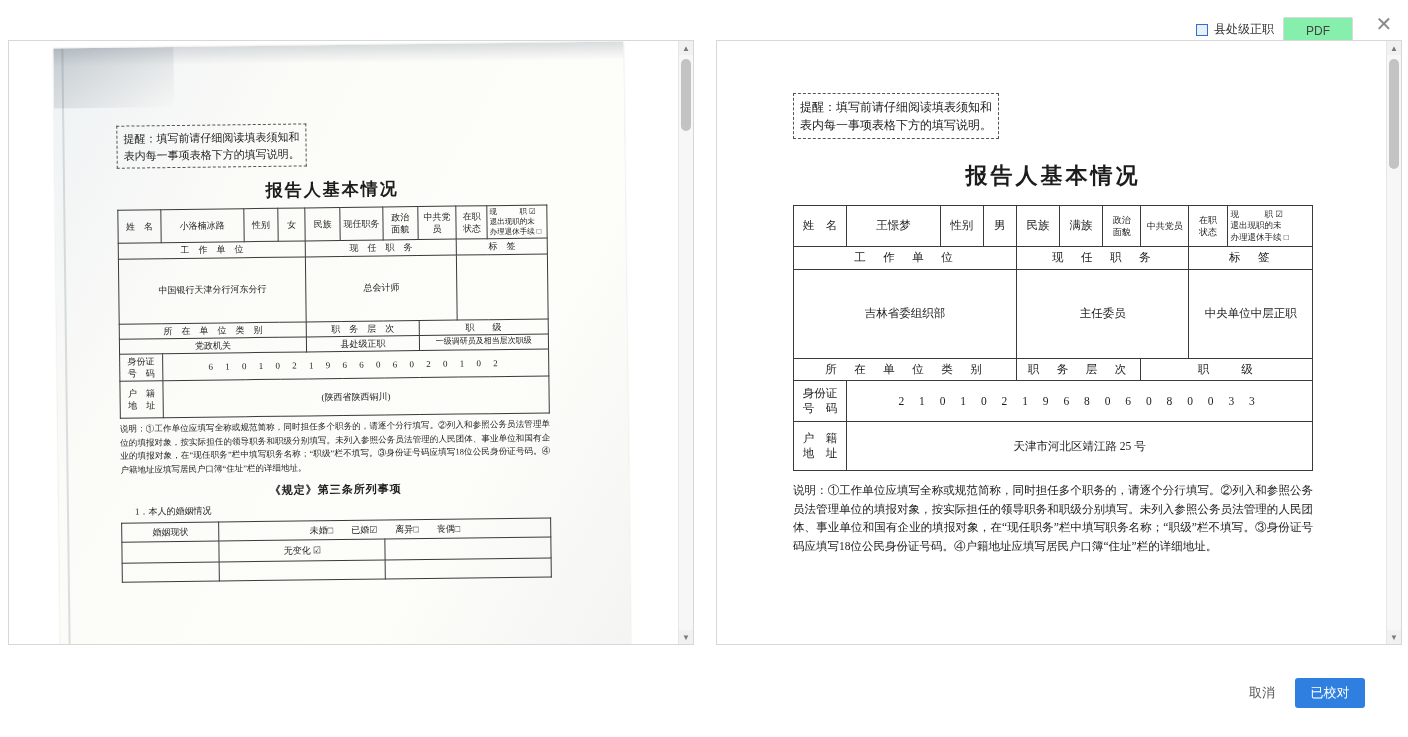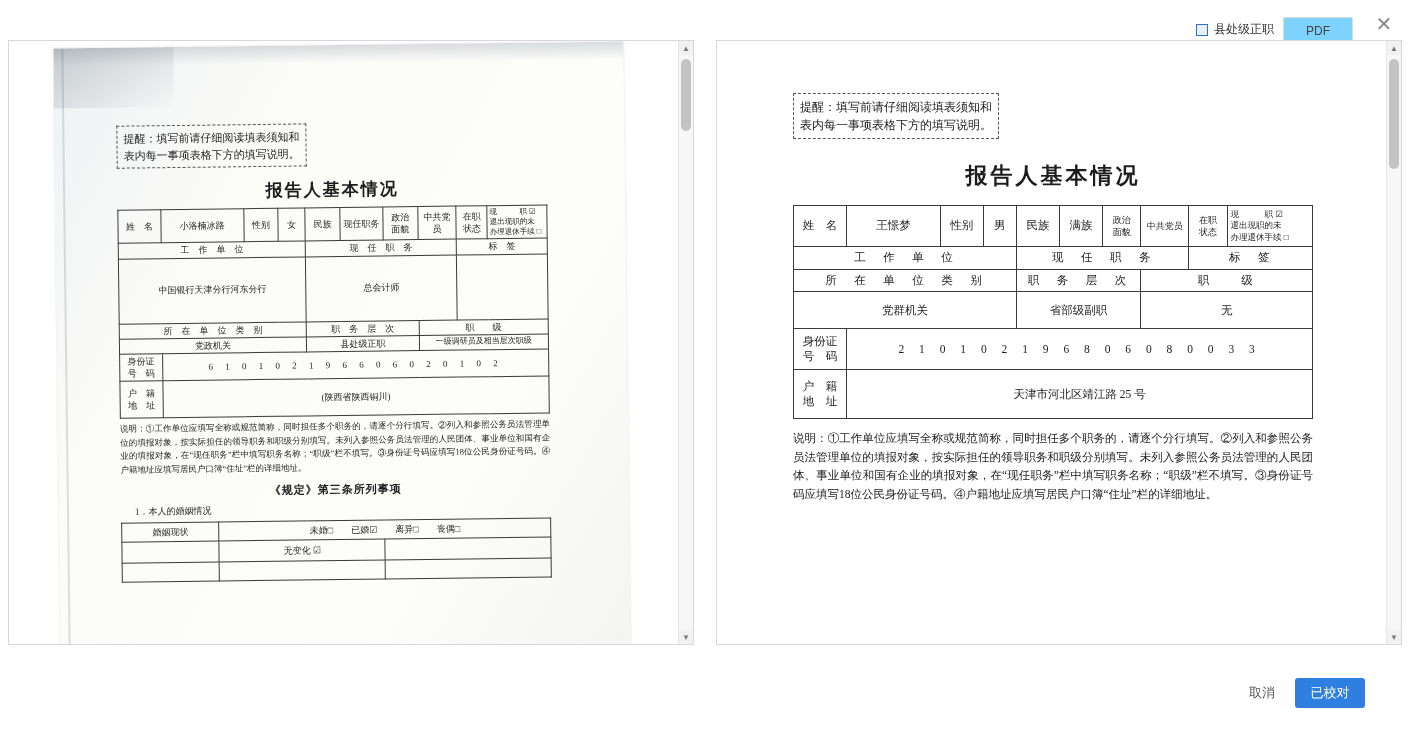--- a/index.html
+++ b/index.html
@@ -19,21 +19,21 @@
     position:absolute;top:21px;left:1196px;
     display:flex;align-items:center;gap:6px;
   }
   .sync-box{
     width:12px;height:12px;border:1px solid #2f6fd0;background:#e8f0fb;
     box-sizing:border-box;display:inline-block;
   }
   .sync-label{font-size:12px;color:#333;}
   .pdf-btn{
     position:absolute;top:17px;left:1283px;width:68px;height:26px;
-    border:1px solid #d9d9d9;background:#7dd3fc;border-radius:2px;
+    border:1px solid #d9d9d9;background:#86efac;border-radius:2px;
     font-size:12px;color:#444;display:flex;align-items:center;justify-content:center;
     cursor:pointer;
   }
   .close-x{
     position:absolute;top:12px;left:1372px;width:24px;height:24px;
     font-size:20px;color:#8a8a8a;line-height:24px;text-align:center;cursor:pointer;
     font-family:"Liberation Sans",sans-serif;
   }
   
   .pane{
@@ -270,28 +270,28 @@
             <td style="width:16%;white-space:pre-line;text-align:left;padding-left:3px;font-size:8.5px">现　　　职 ☑
 退出现职的未
 办理退休手续 □</td>
           </tr>
           <tr>
             <td colspan="4" class="vtext">工　作　单　位</td>
             <td colspan="4" class="vtext">现　任　职　务</td>
             <td colspan="2" class="vtext">标　签</td>
           </tr>
           <tr>
+            <td colspan="4" class="tall">吉林省委组织部</td>
+            <td colspan="4" class="tall">主任委员</td>
+            <td colspan="2" class="tall">中央单位中层正职</td>
+          </tr>
+          <tr>
             <td colspan="4" class="vtext">所　在　单　位　类　别</td>
             <td colspan="3" class="vtext">职　务　层　次</td>
             <td colspan="3" class="vtext">职　　级</td>
-          </tr>
-          <tr>
-            <td colspan="4" style="height:30px">党群机关</td>
-            <td colspan="3">省部级副职</td>
-            <td colspan="3">无</td>
           </tr>
           <tr>
             <td style="white-space:pre-line;height:34px">身份证
 号　码</td>
             <td colspan="9" style="letter-spacing:6px">2 1 0 1 0 2 1 9 6 8 0 6 0 8 0 0 3 3</td>
           </tr>
           <tr>
             <td style="white-space:pre-line;height:42px">户　籍
 地　址</td>
             <td colspan="9">天津市河北区靖江路 25 号</td>

